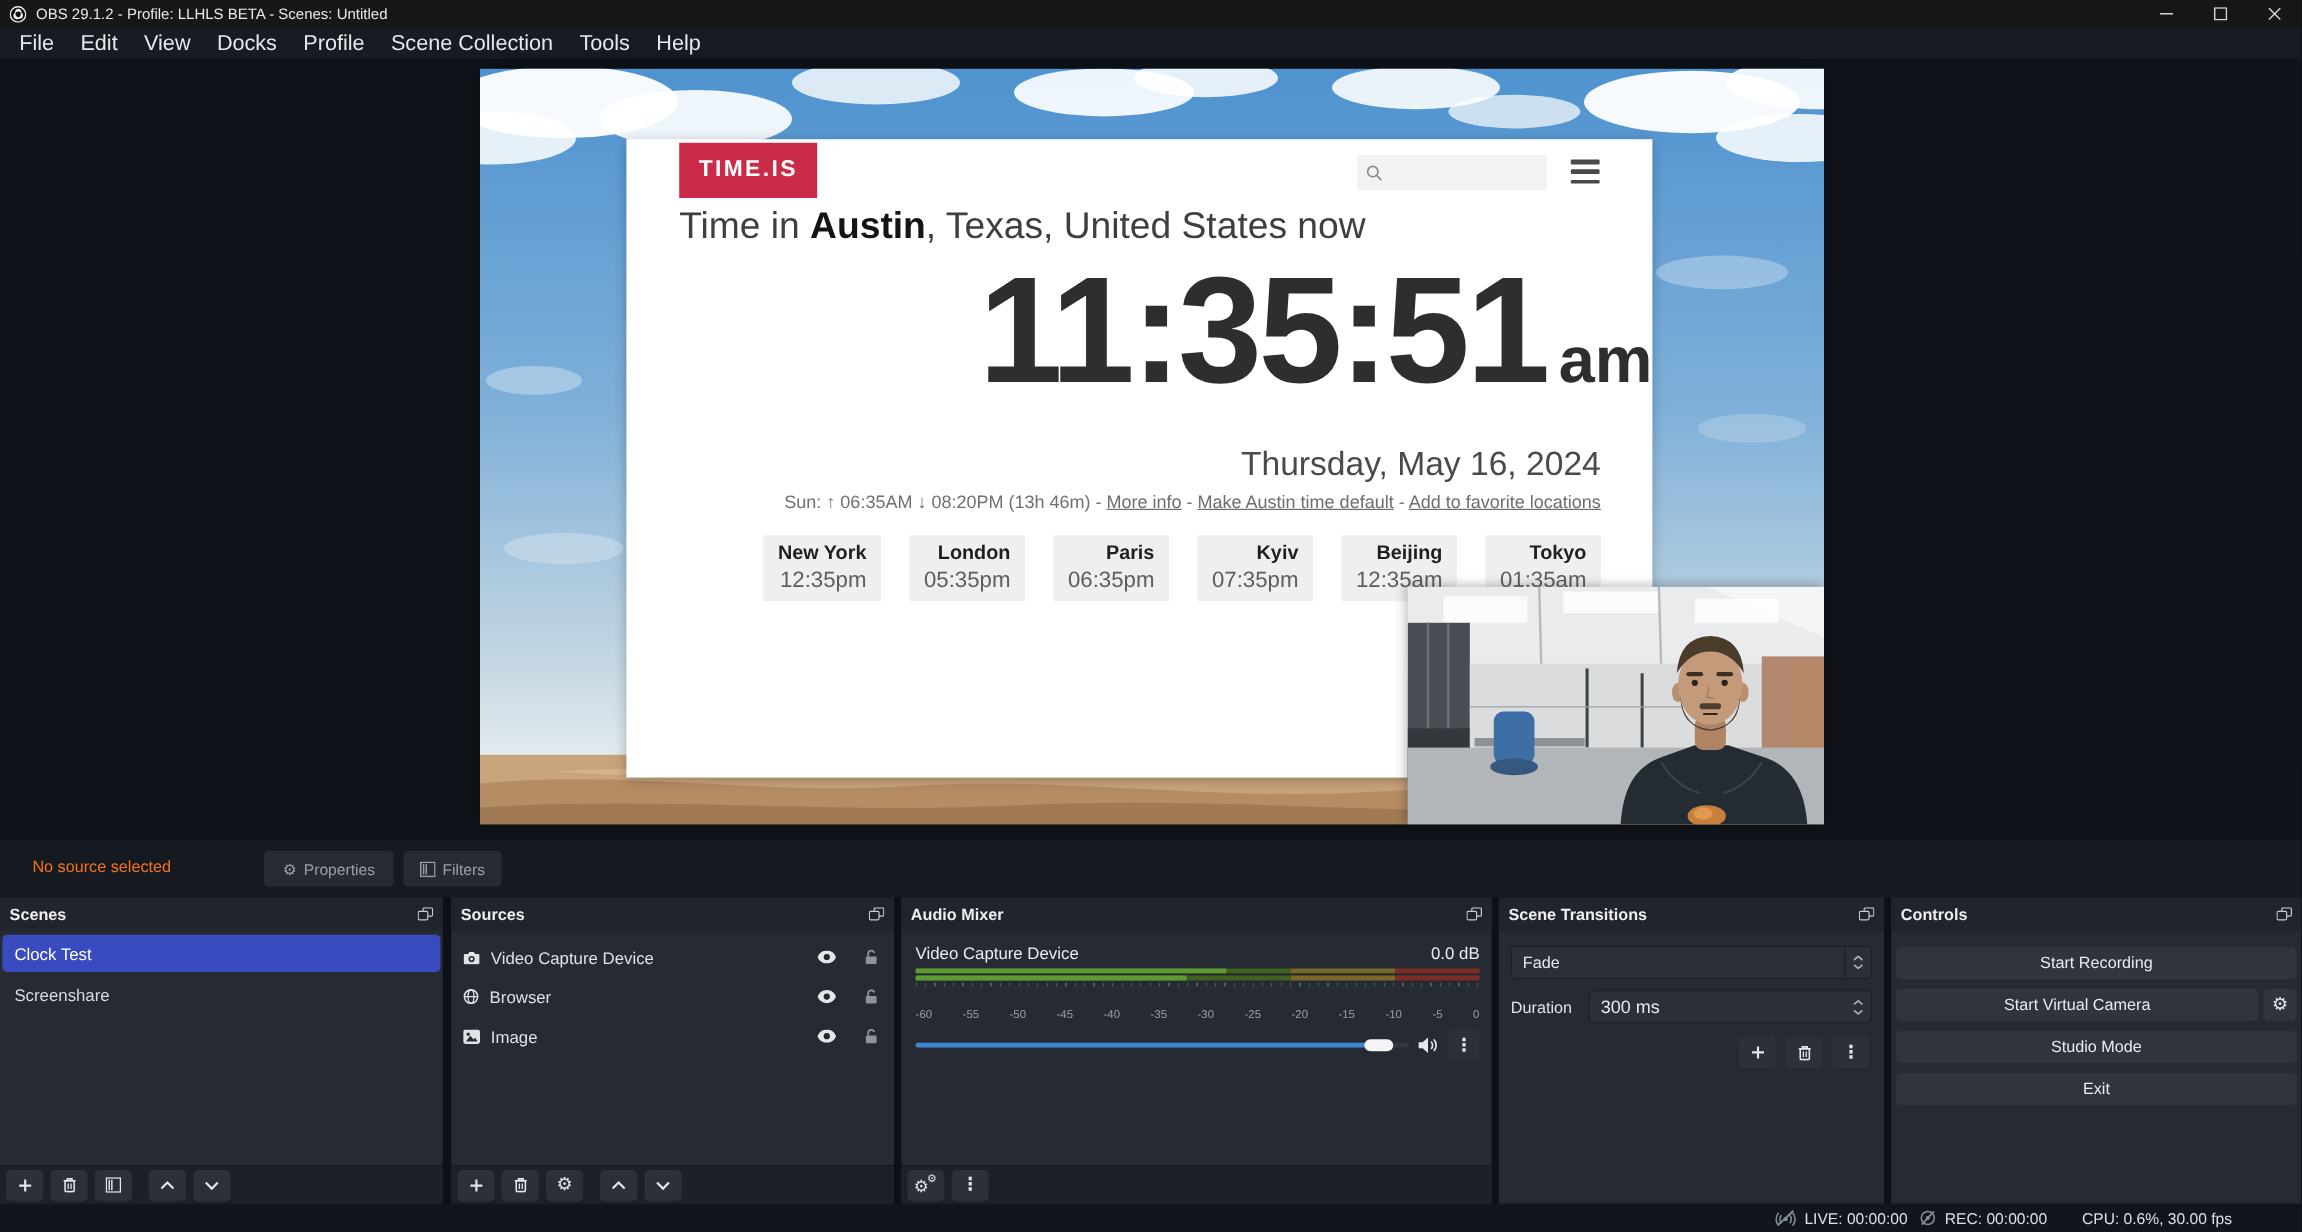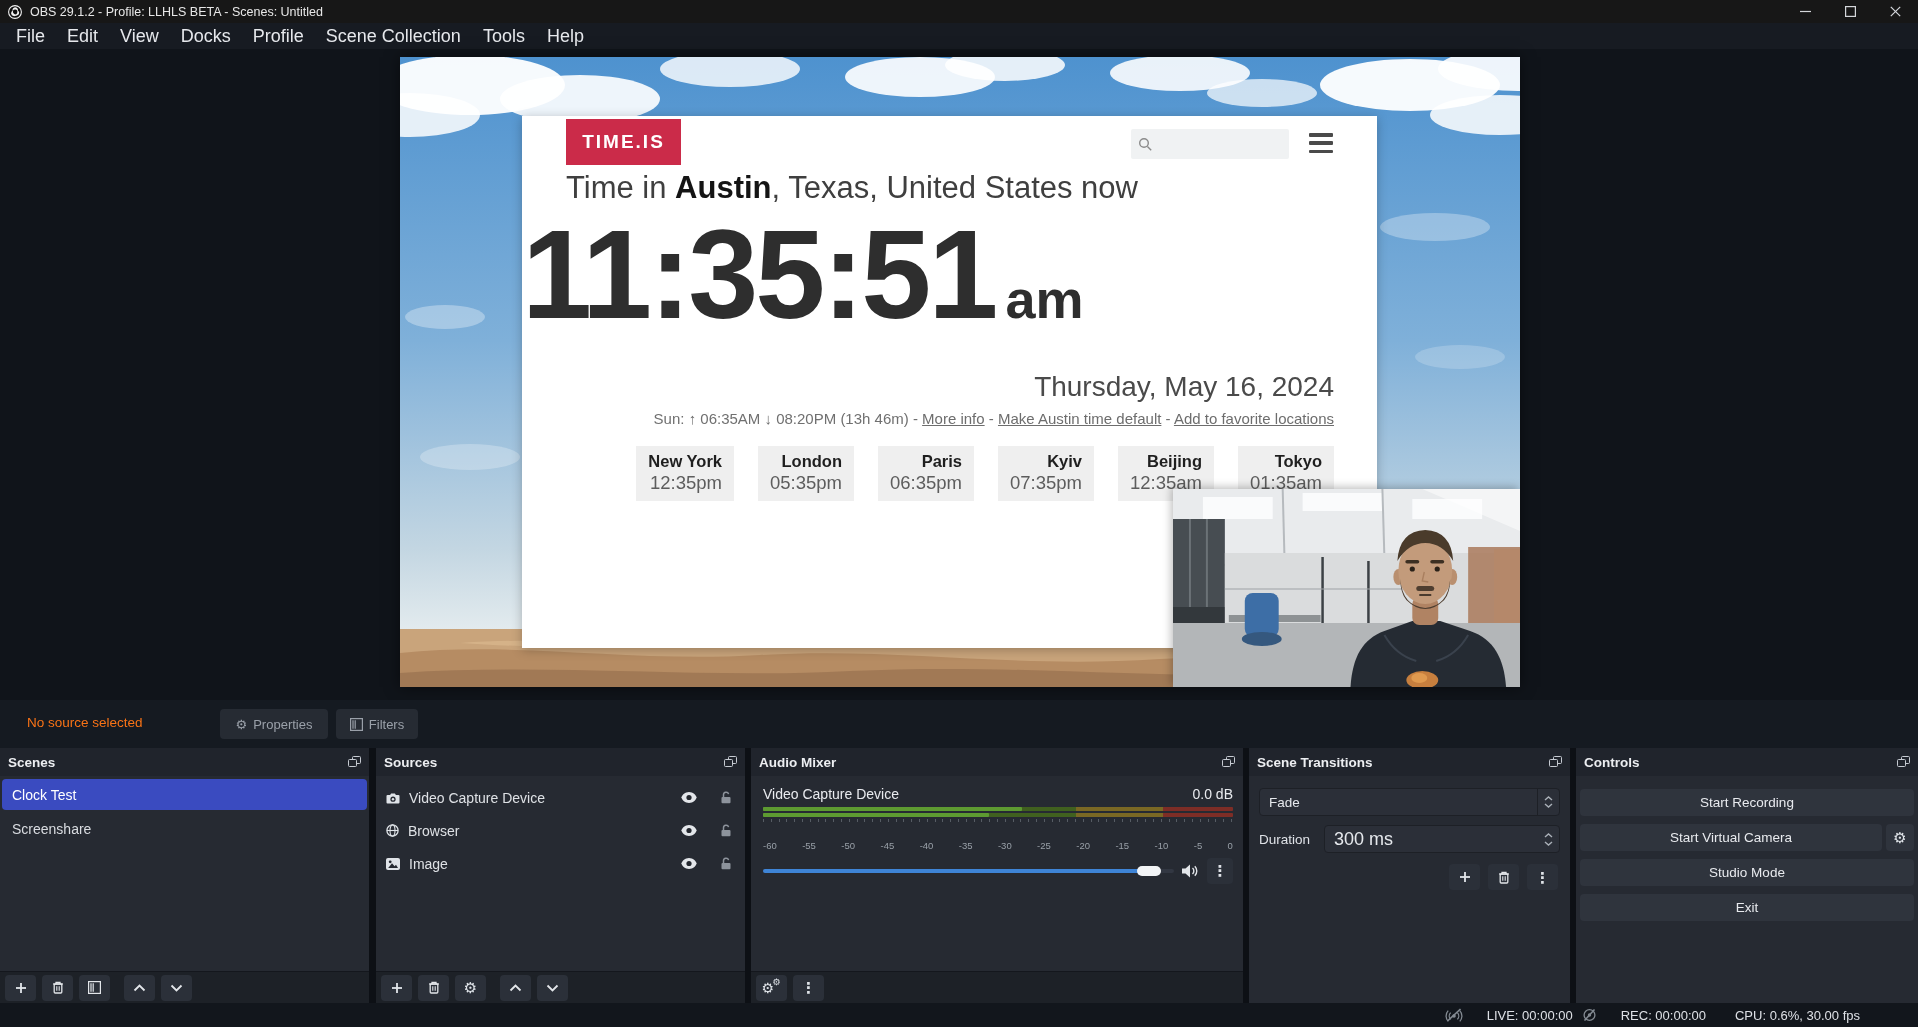--- a/index.html
+++ b/index.html
@@ -25,21 +25,21 @@
   
   .webpage { position:absolute; left:122px; top:59px; width:855px; height:532px; background:#ffffff; box-shadow:0 2px 10px rgba(0,0,0,.25); }
   .ti-logo { position:absolute; left:44px; top:3px; width:115px; height:46px; background:#cb2b49; color:#ffffff;
              font-weight:700; font-size:19px; letter-spacing:2px; display:flex; align-items:center; justify-content:center; }
   .ti-search { position:absolute; left:609px; top:13px; width:158px; height:30px; background:#f0f2f3; border-radius:2px;
                display:flex; align-items:center; padding-left:7px; }
   .ti-burger { position:absolute; left:787px; top:17px; width:24px; height:20px; display:flex; flex-direction:column; justify-content:space-between; }
   .ti-burger div { height:3.5px; background:#4a4a4a; border-radius:1px; }
   .ti-heading { position:absolute; left:44px; top:54px; font-size:31px; color:#3f3f3f; }
   .ti-heading .city { font-weight:800; color:#141414; }
-  .ti-clock-row { position:absolute; left:0; top:96px; width:100%; text-align:left; white-space:nowrap; }
+  .ti-clock-row { position:absolute; left:0; top:96px; width:100%; text-align:right; white-space:nowrap; }
   .ti-digits { font-size:126px; font-weight:700; color:#2e2e2e; letter-spacing:-3px; line-height:1; }
   .ti-ampm { font-size:54px; font-weight:700; color:#2e2e2e; margin-left:10px; }
   .ti-date { position:absolute; right:43px; top:255px; font-size:28px; color:#4a4a4a; }
   .ti-sun { position:absolute; right:43px; top:294px; font-size:15px; color:#707070; white-space:nowrap; }
   .ti-sun a { color:#6d6d6d; text-decoration:underline; }
   .ti-cities { position:absolute; right:43px; top:330px; display:flex; gap:24px; }
   .ti-city { background:#efefef; padding:6px 12px 7px 12px; text-align:right; min-width:82px; }
   .ti-city .name { font-size:16.5px; font-weight:700; color:#1f1f1f; }
   .ti-city .time { font-size:18.5px; color:#5d5d5d; margin-top:1px; }
 
@@ -94,36 +94,36 @@
 
   
   .trans-body { padding:12px 10px 0 10px; }
   .combo { height:28px; background:#2b2f38; border:1px solid #1d2026; border-radius:4px; display:flex; align-items:center; }
   .combo .val { padding-left:9px; font-size:13.5px; color:#e6e9ed; flex:1; }
   .combo .arrows { width:22px; align-self:stretch; border-left:1px solid #1d2026; display:flex; flex-direction:column;
                    align-items:center; justify-content:center; gap:2px; }
   .dur-row { display:flex; align-items:center; margin-top:9px; gap:10px; }
   .dur-row .dlabel { font-size:13.5px; color:#dfe2e7; width:55px; }
   .spin { flex:1; height:28px; background:#2b2f38; border:1px solid #1d2026; border-radius:4px; display:flex; align-items:center; }
-  .spin .val { padding-left:9px; font-size:18px; color:#e6e9ed; flex:1; }
+  .spin .val { padding-left:9px; font-size:15px; color:#e6e9ed; flex:1; }
   .spin .arrows { width:22px; display:flex; flex-direction:column; align-items:center; justify-content:center; gap:3px; }
   .trans-btns { display:flex; justify-content:flex-end; gap:8px; margin-top:11px; padding-right:2px; }
 
   
   .controls-body { padding:13px 4px 0 4px; display:flex; flex-direction:column; gap:8px; }
   .ctl-btn { height:27px; border-radius:4px; background:#2f343d; display:flex; align-items:center; justify-content:center;
              font-size:13.5px; color:#e8eaee; }
   .ctl-row { display:flex; gap:4px; }
   .ctl-row .ctl-btn { flex:1; }
   .ctl-gear { width:28px; height:27px; border-radius:4px; background:#2f343d; display:flex; align-items:center; justify-content:center; }
 
   
   .statusbar { height:24px; background:#12161c; display:flex; align-items:center; justify-content:flex-end;
                gap:9px; padding-right:58px; font-size:13px; color:#dde0e5; }
-  .statusbar .seg { display:flex; align-items:center; gap:24px; }
+  .statusbar .seg { display:flex; align-items:center; gap:7px; }
   .statusbar .cpu { margin-left:20px; }
   .gear-glyph { color:#dfe3e8; font-size:15px; line-height:1; }
   .gear-glyph.dim { color:#9aa0a9; font-size:13px; }
   .gear-pair { position:relative; width:20px; height:18px; }
   .gear-pair .g1 { position:absolute; left:0; top:2px; font-size:14px; color:#dfe3e8; line-height:1; }
   .gear-pair .g2 { position:absolute; left:11px; top:-1px; font-size:9px; color:#dfe3e8; line-height:1; }
 </style>
 </head>
 <body>
 

